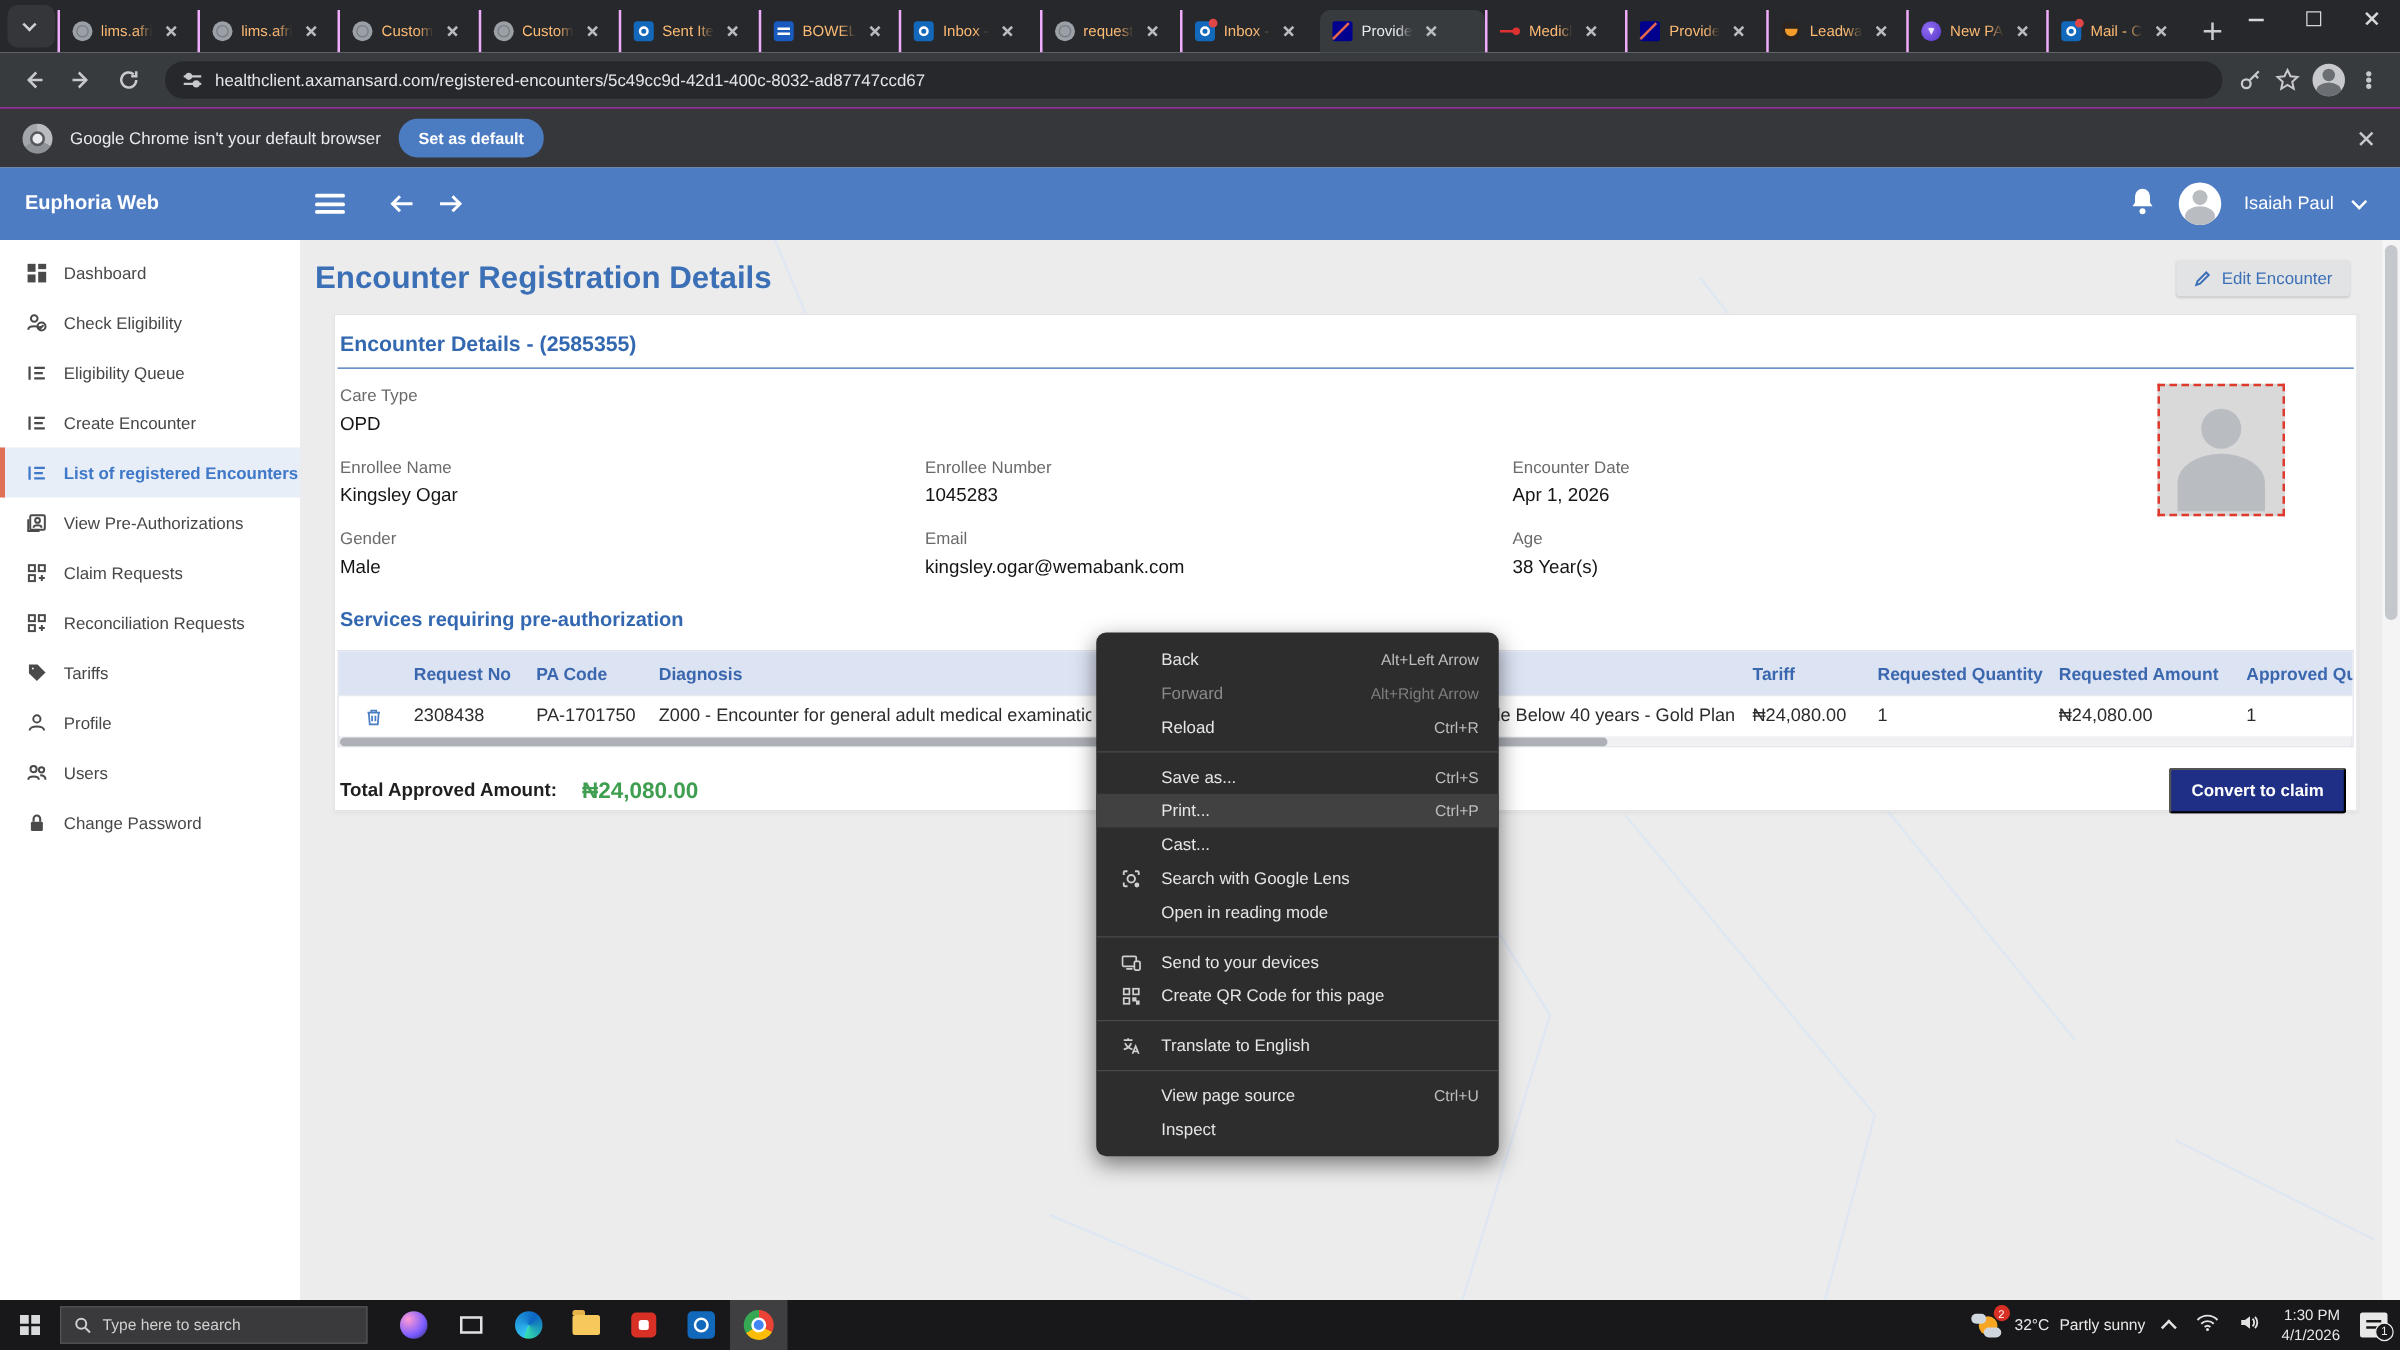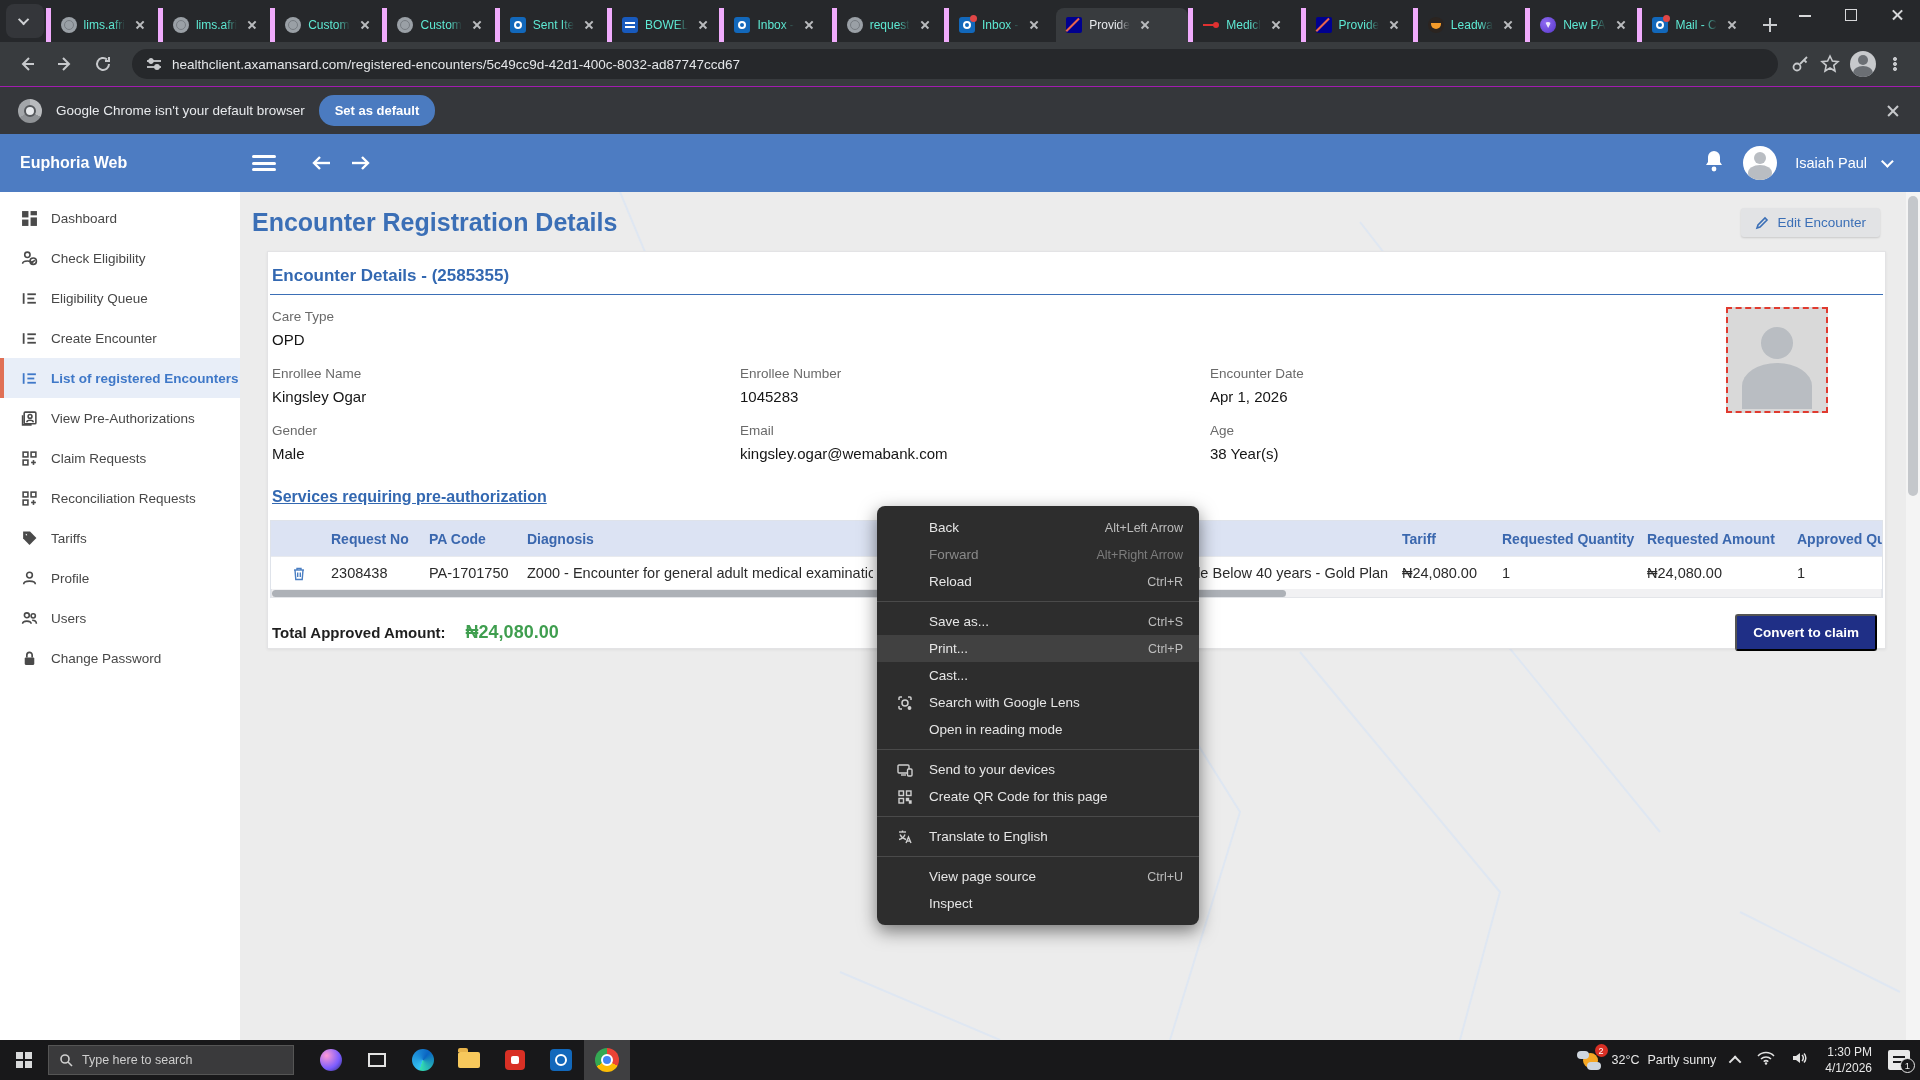--- a/index.html
+++ b/index.html
@@ -4,21 +4,21 @@
 <style>
   * { margin:0; padding:0; box-sizing:border-box; }
   html,body { width:1920px; height:1080px; overflow:hidden; }
   body { font-family:"Liberation Sans","DejaVu Sans",sans-serif; }
   .stage { position:relative; width:1920px; height:1080px; background:#ececec; overflow:hidden; }
 
   
   .tabstrip { position:absolute; left:0; top:0; width:1920px; height:42px; background:#26282b; display:flex; align-items:flex-end; }
   .tabsearch { width:40px; height:34px; display:flex; align-items:center; justify-content:center; margin:0 2px 0 6px; border-radius:8px; background:#34363a; align-self:center; }
   .tabsearch .chev { width:8px; height:8px; border-left:2px solid #cfd1d4; border-bottom:2px solid #cfd1d4; transform:rotate(-45deg) translateY(-2px); }
-  .tab { height:34px; display:flex; align-items:center; gap:7px; padding:0 8px 0 10px; min-width:0; flex:0 1 118px; color:#5eead4; font-size:12px; border-left:5px solid #f0abfc; position:relative; }
+  .tab { height:34px; display:flex; align-items:center; gap:7px; padding:0 8px 0 10px; min-width:0; flex:0 1 118px; color:#fdba74; font-size:12px; border-left:2px solid #f0abfc; position:relative; }
   .tab:first-of-type { border-left:none; }
   .tab.active { background:#383b3e; border-radius:8px 8px 0 0; color:#e8eaed; flex:0 0 132px; border-left:none; z-index:2; }
   .tab .lbl { white-space:nowrap; overflow:hidden; max-width:62px; -webkit-mask-image:linear-gradient(90deg,#000 70%,transparent); mask-image:linear-gradient(90deg,#000 70%,transparent); }
   .tabx { width:16px; height:16px; flex:none; position:relative; border-radius:50%; }
   .tabx::before,.tabx::after { content:""; position:absolute; left:3px; top:7.3px; width:10px; height:1.6px; background:#b9bbbe; }
   .tabx::before { transform:rotate(45deg);} .tabx::after { transform:rotate(-45deg);}
   .fav { width:16px; height:16px; flex:none; position:relative; }
   .fav.globe { border-radius:50%; background:#9aa0a6; }
   .fav.globe::after { content:""; position:absolute; inset:3px; border-radius:50%; border:1.5px solid #777c82; }
   .fav.outlook { background:#1268bb; border-radius:3px; }
@@ -105,21 +105,21 @@
   .sectitle { color:#3368b1; font-size:17px; font-weight:700; padding-left:2px; }
   .secline { border-bottom:1px solid #3b6fb6; margin-top:8px; }
   .fields { position:relative; padding:14px 2px 0 2px; }
   .fgrid { display:grid; grid-template-columns:468px 470px 1fr; row-gap:18px; }
   .fcell .flabel { color:#6a6a6a; font-size:13.5px; margin-bottom:7px; }
   .fcell .fvalue { color:#151515; font-size:15px; font-weight:400; }
   .photo { position:absolute; right:55px; top:12px; width:102px; height:106px; background:#d9d9d9; border:2px dashed #e03a2f; }
   .photo::before { content:""; position:absolute; left:33px; top:18px; width:32px; height:32px; border-radius:50%; background:#b9bdc2; }
   .photo::after { content:""; position:absolute; left:14px; top:54px; width:70px; height:46px; border-radius:50% 50% 0 0; background:#b9bdc2; }
 
-  .servtitle { color:#3368b1; font-size:16px; font-weight:700; margin:26px 0 0 2px;text-decoration:underline; }
+  .servtitle { color:#3368b1; font-size:16px; font-weight:700; margin:26px 0 0 2px; }
   .ptable { margin-top:14px; border:1px solid #dfe3ea; border-bottom:none; overflow:hidden; }
   .hrow { display:flex; height:35px; background:#dce3f3; align-items:center; color:#3a67ae; font-weight:700; font-size:14px; }
   .drow { display:flex; height:33px; align-items:center; background:#fff; color:#2b2b2b; font-size:14.5px; border-top:1px solid #e8eaee; }
   .cell { flex:none; padding:0 4px; white-space:nowrap; overflow:hidden; }
   .c0{width:56px; display:flex; justify-content:center;} .c1{width:98px;} .c2{width:98px;} .c3{width:350px;} .c4{width:300px;} .c5{width:225px;} .c6{width:100px;} .c7{width:145px;} .c8{width:150px;} .c9{width:120px;}
   .hscroll { height:9px; background:#f1f1f3; border:1px solid #e3e5e9; border-top:none; position:relative; }
   .hscroll .thumb { position:absolute; left:0; top:1px; height:7px; width:63%; background:#adb1b7; border-radius:4px; }
   .trash svg { stroke:#4a7ec2; }
 
   .totalrow { display:flex; align-items:center; margin-top:16px; padding:0 6px 0 2px; position:relative; }

